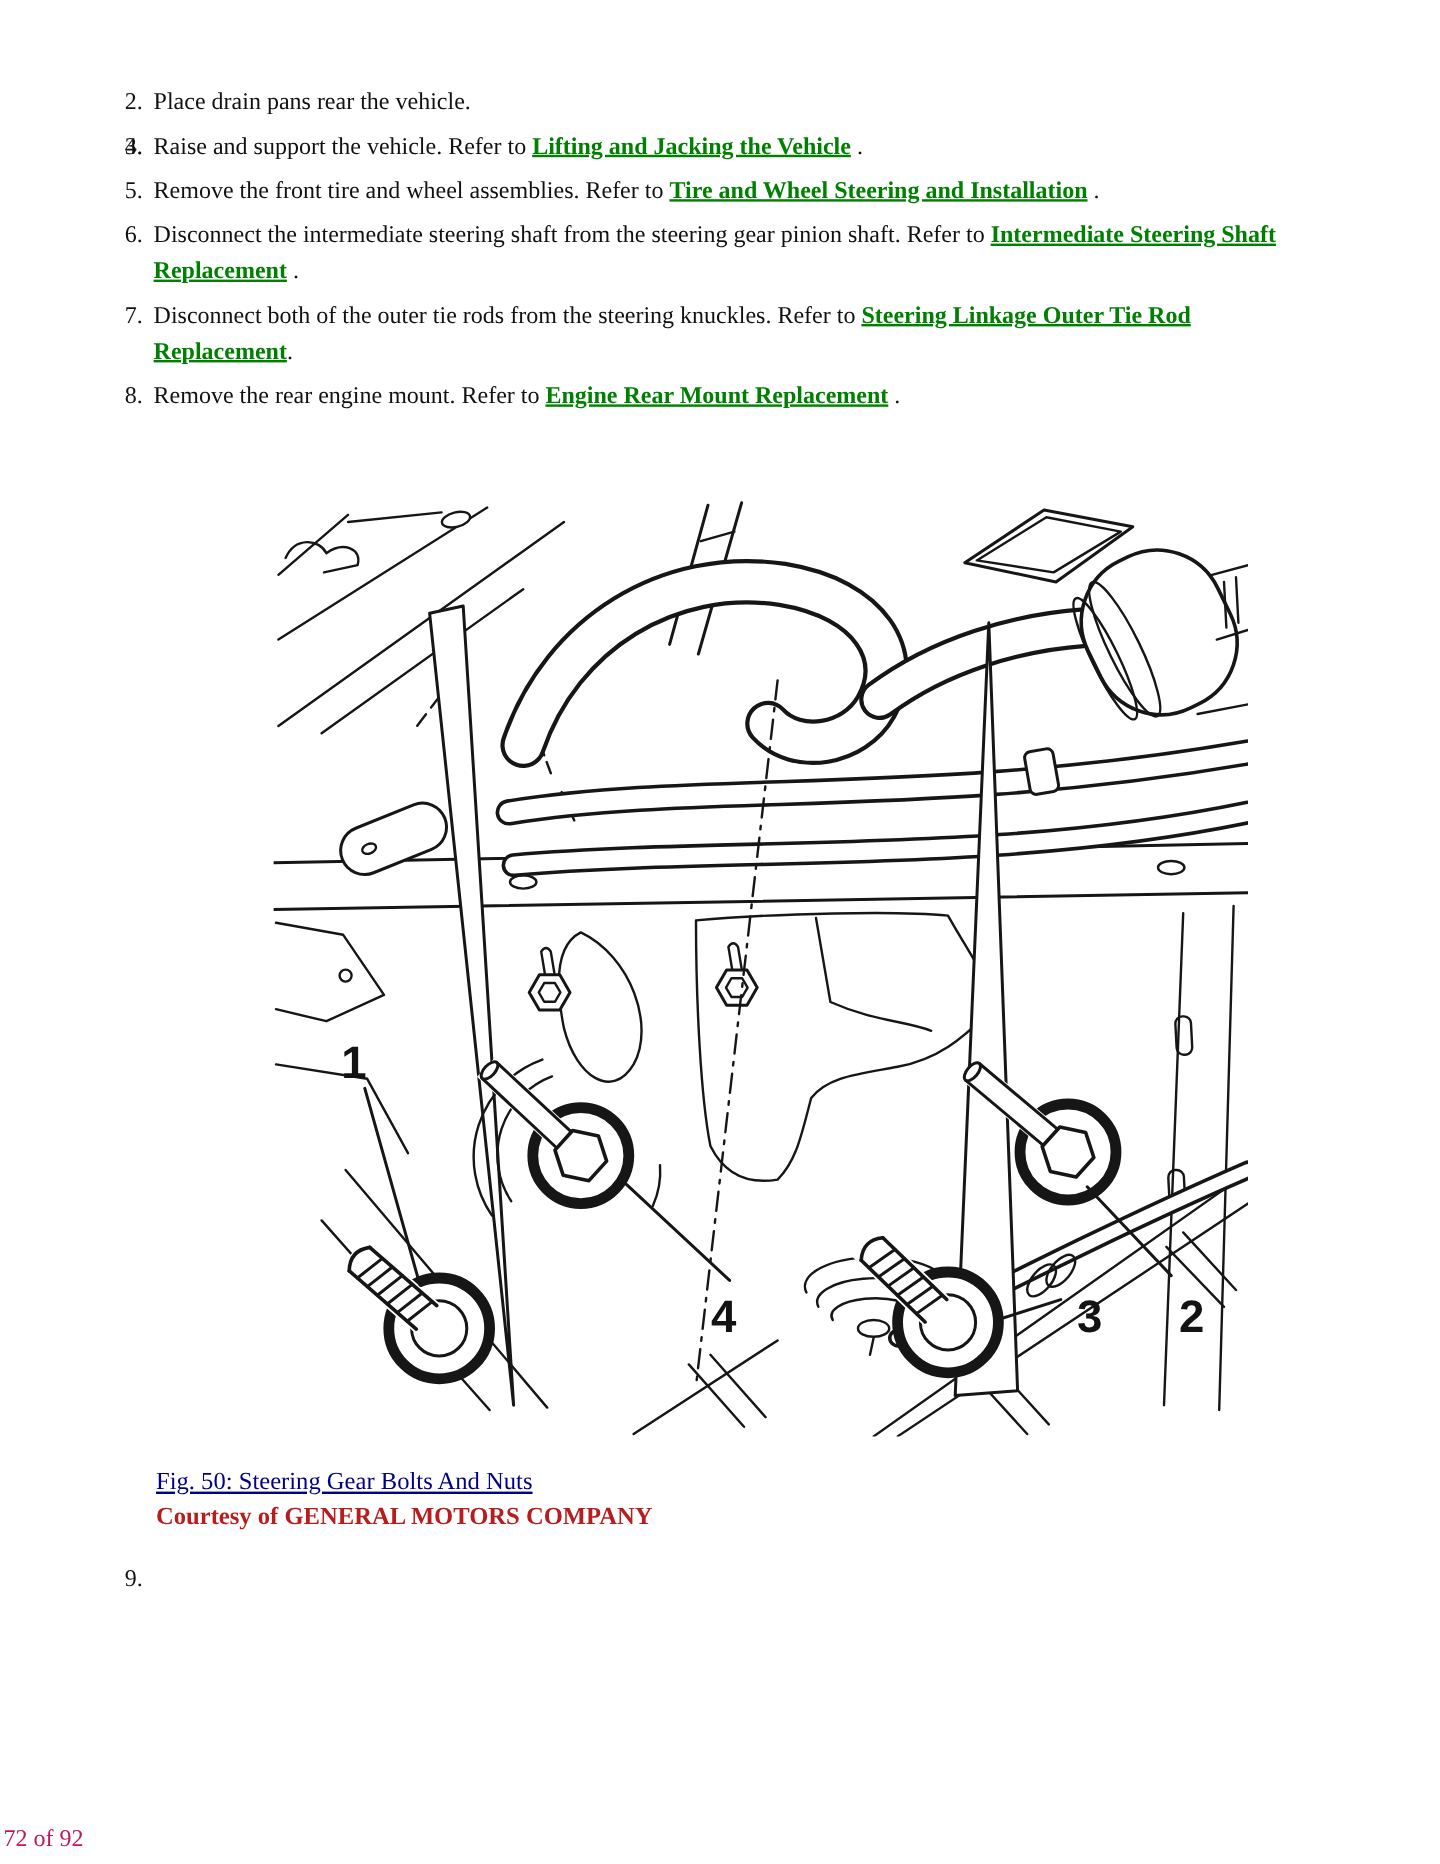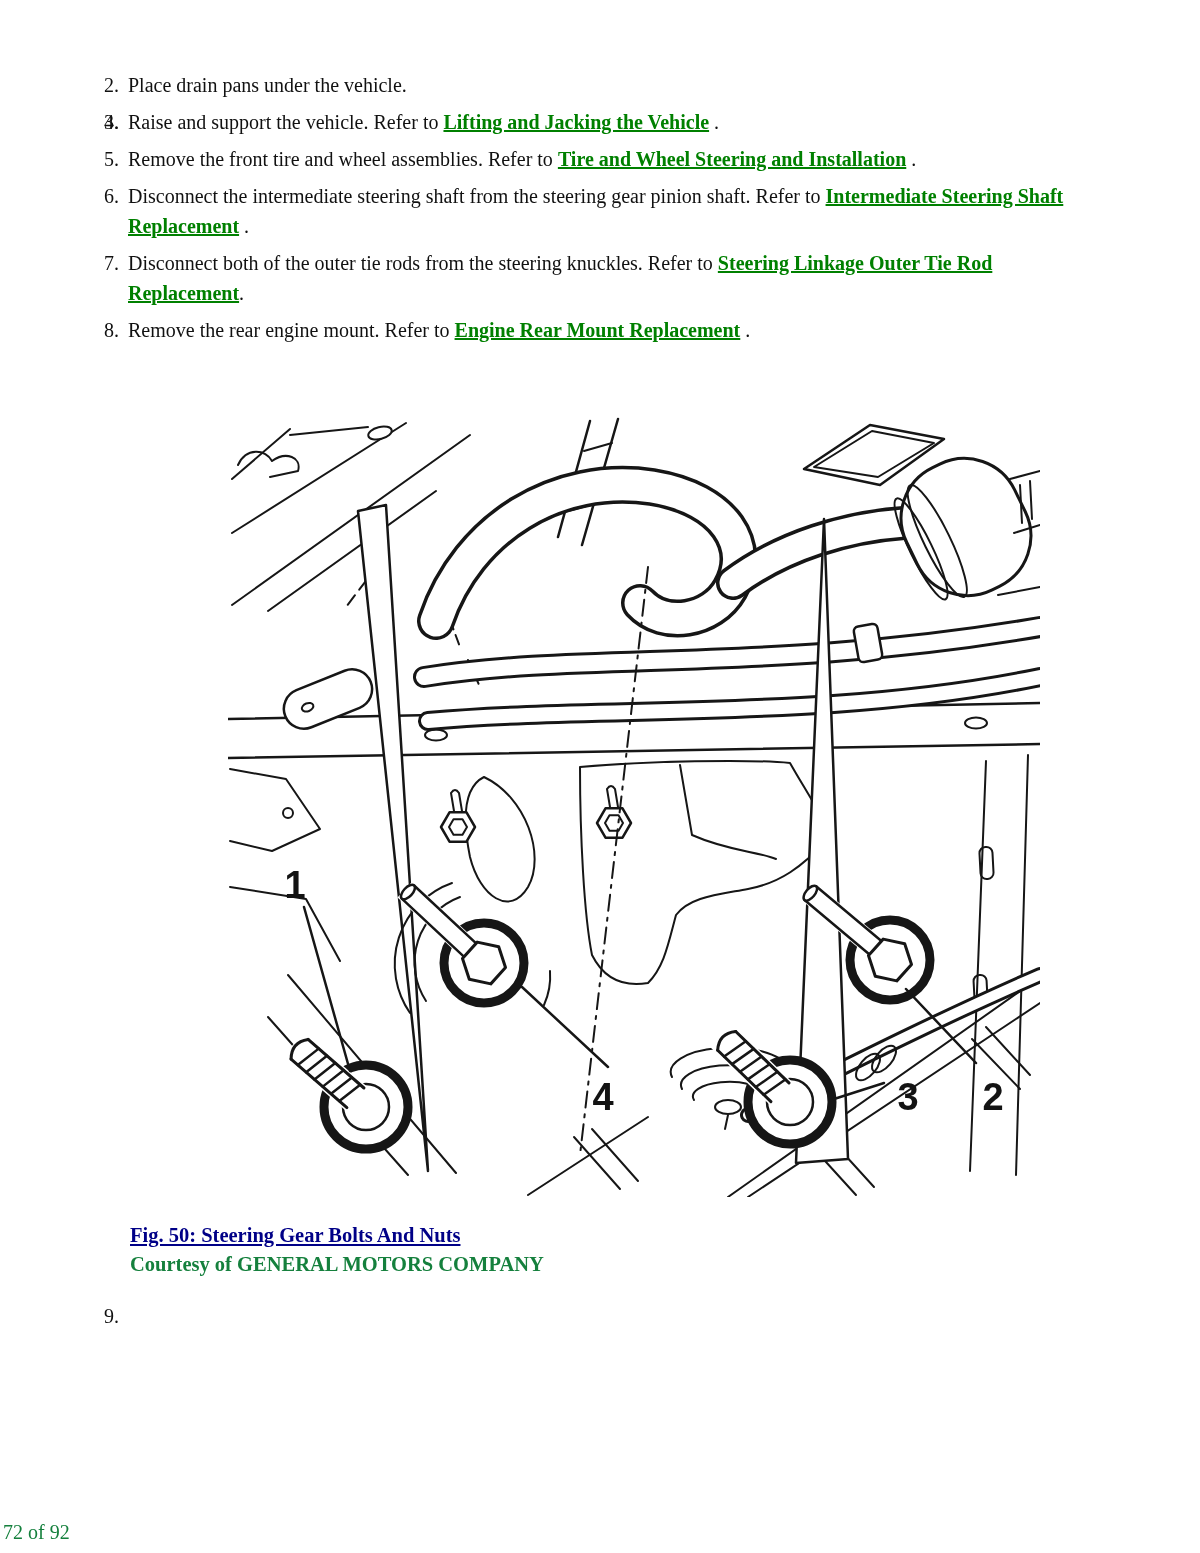--- a/index.html
+++ b/index.html
@@ -38,49 +38,49 @@
   .callout-num {
     font-family: "Liberation Sans", sans-serif;
     font-weight: bold; font-size: 38px;
     fill: #131313;
   }
 
   
   .caption-block { position: absolute; left: 130px; top: 1224px; }
   a.fig-link {
     color: var(--caption-navy, #000087);
-    font-weight: bold; font-size: 20.5px;
+    font-weight: normal; font-size: 20.5px;
     text-decoration: underline; cursor: pointer;
     display: inline-block;
   }
   .courtesy {
-    font-weight: bold; font-size: 20.5px; color: #15803d;
+    font-weight: bold; font-size: 20.5px; color: #b91c1c;
     margin-top: 6px;
   }
 
   
   .page-number {
     position: absolute; left: 3px; top: 1521px;
-    font-size: 20px; color: #15803d;
+    font-size: 20px; color: #be185d;
   }
 
   
   .ln  { fill: none; stroke: #161616; stroke-width: 2;   stroke-linecap: round; stroke-linejoin: round; }
   .ln25{ fill: none; stroke: #161616; stroke-width: 2.5; stroke-linecap: round; stroke-linejoin: round; }
   .ln3 { fill: none; stroke: #161616; stroke-width: 3;   stroke-linecap: round; stroke-linejoin: round; }
   .wfill { fill: #ffffff; }
   .ring { fill: #ffffff; stroke: #161616; stroke-width: 9; }
   .tubeO { fill: none; stroke: #161616; stroke-linecap: round; }
   .tubeI { fill: none; stroke: #ffffff; stroke-linecap: round; }
 </style>
 </head>
 <body>
 
 <ol class="steps steps-top">
-    <li><span class="num">2.</span><span>Place drain pans under the vehicle.</span></li>
+    <li><span class="num">2.</span><span>Place drain pans rear the vehicle.</span></li>
     <li><span class="num">3.</span></li>
     <li><span class="num">4.</span><span>Raise and support the vehicle. Refer to </span><a class="ref-link" href="#">Lifting and Jacking the Vehicle</a><span> .</span></li>
     <li><span class="num">5.</span><span>Remove the front tire and wheel assemblies. Refer to </span><a class="ref-link" href="#">Tire and Wheel Steering and Installation</a><span> .</span></li>
     <li><span class="num">6.</span><span>Disconnect the intermediate steering shaft from the steering gear pinion shaft. Refer to </span><a class="ref-link" href="#">Intermediate Steering Shaft Replacement</a><span> .</span></li>
     <li><span class="num">7.</span><span>Disconnect both of the outer tie rods from the steering knuckles. Refer to </span><a class="ref-link" href="#">Steering Linkage Outer Tie Rod Replacement</a><span>.</span></li>
     <li><span class="num">8.</span><span>Remove the rear engine mount. Refer to </span><a class="ref-link" href="#">Engine Rear Mount Replacement</a><span> .</span></li>
   </ol>
 
 <div class="figure-wrap">
   <svg viewBox="0 0 812 782" width="812" height="782" xmlns="http://www.w3.org/2000/svg">

